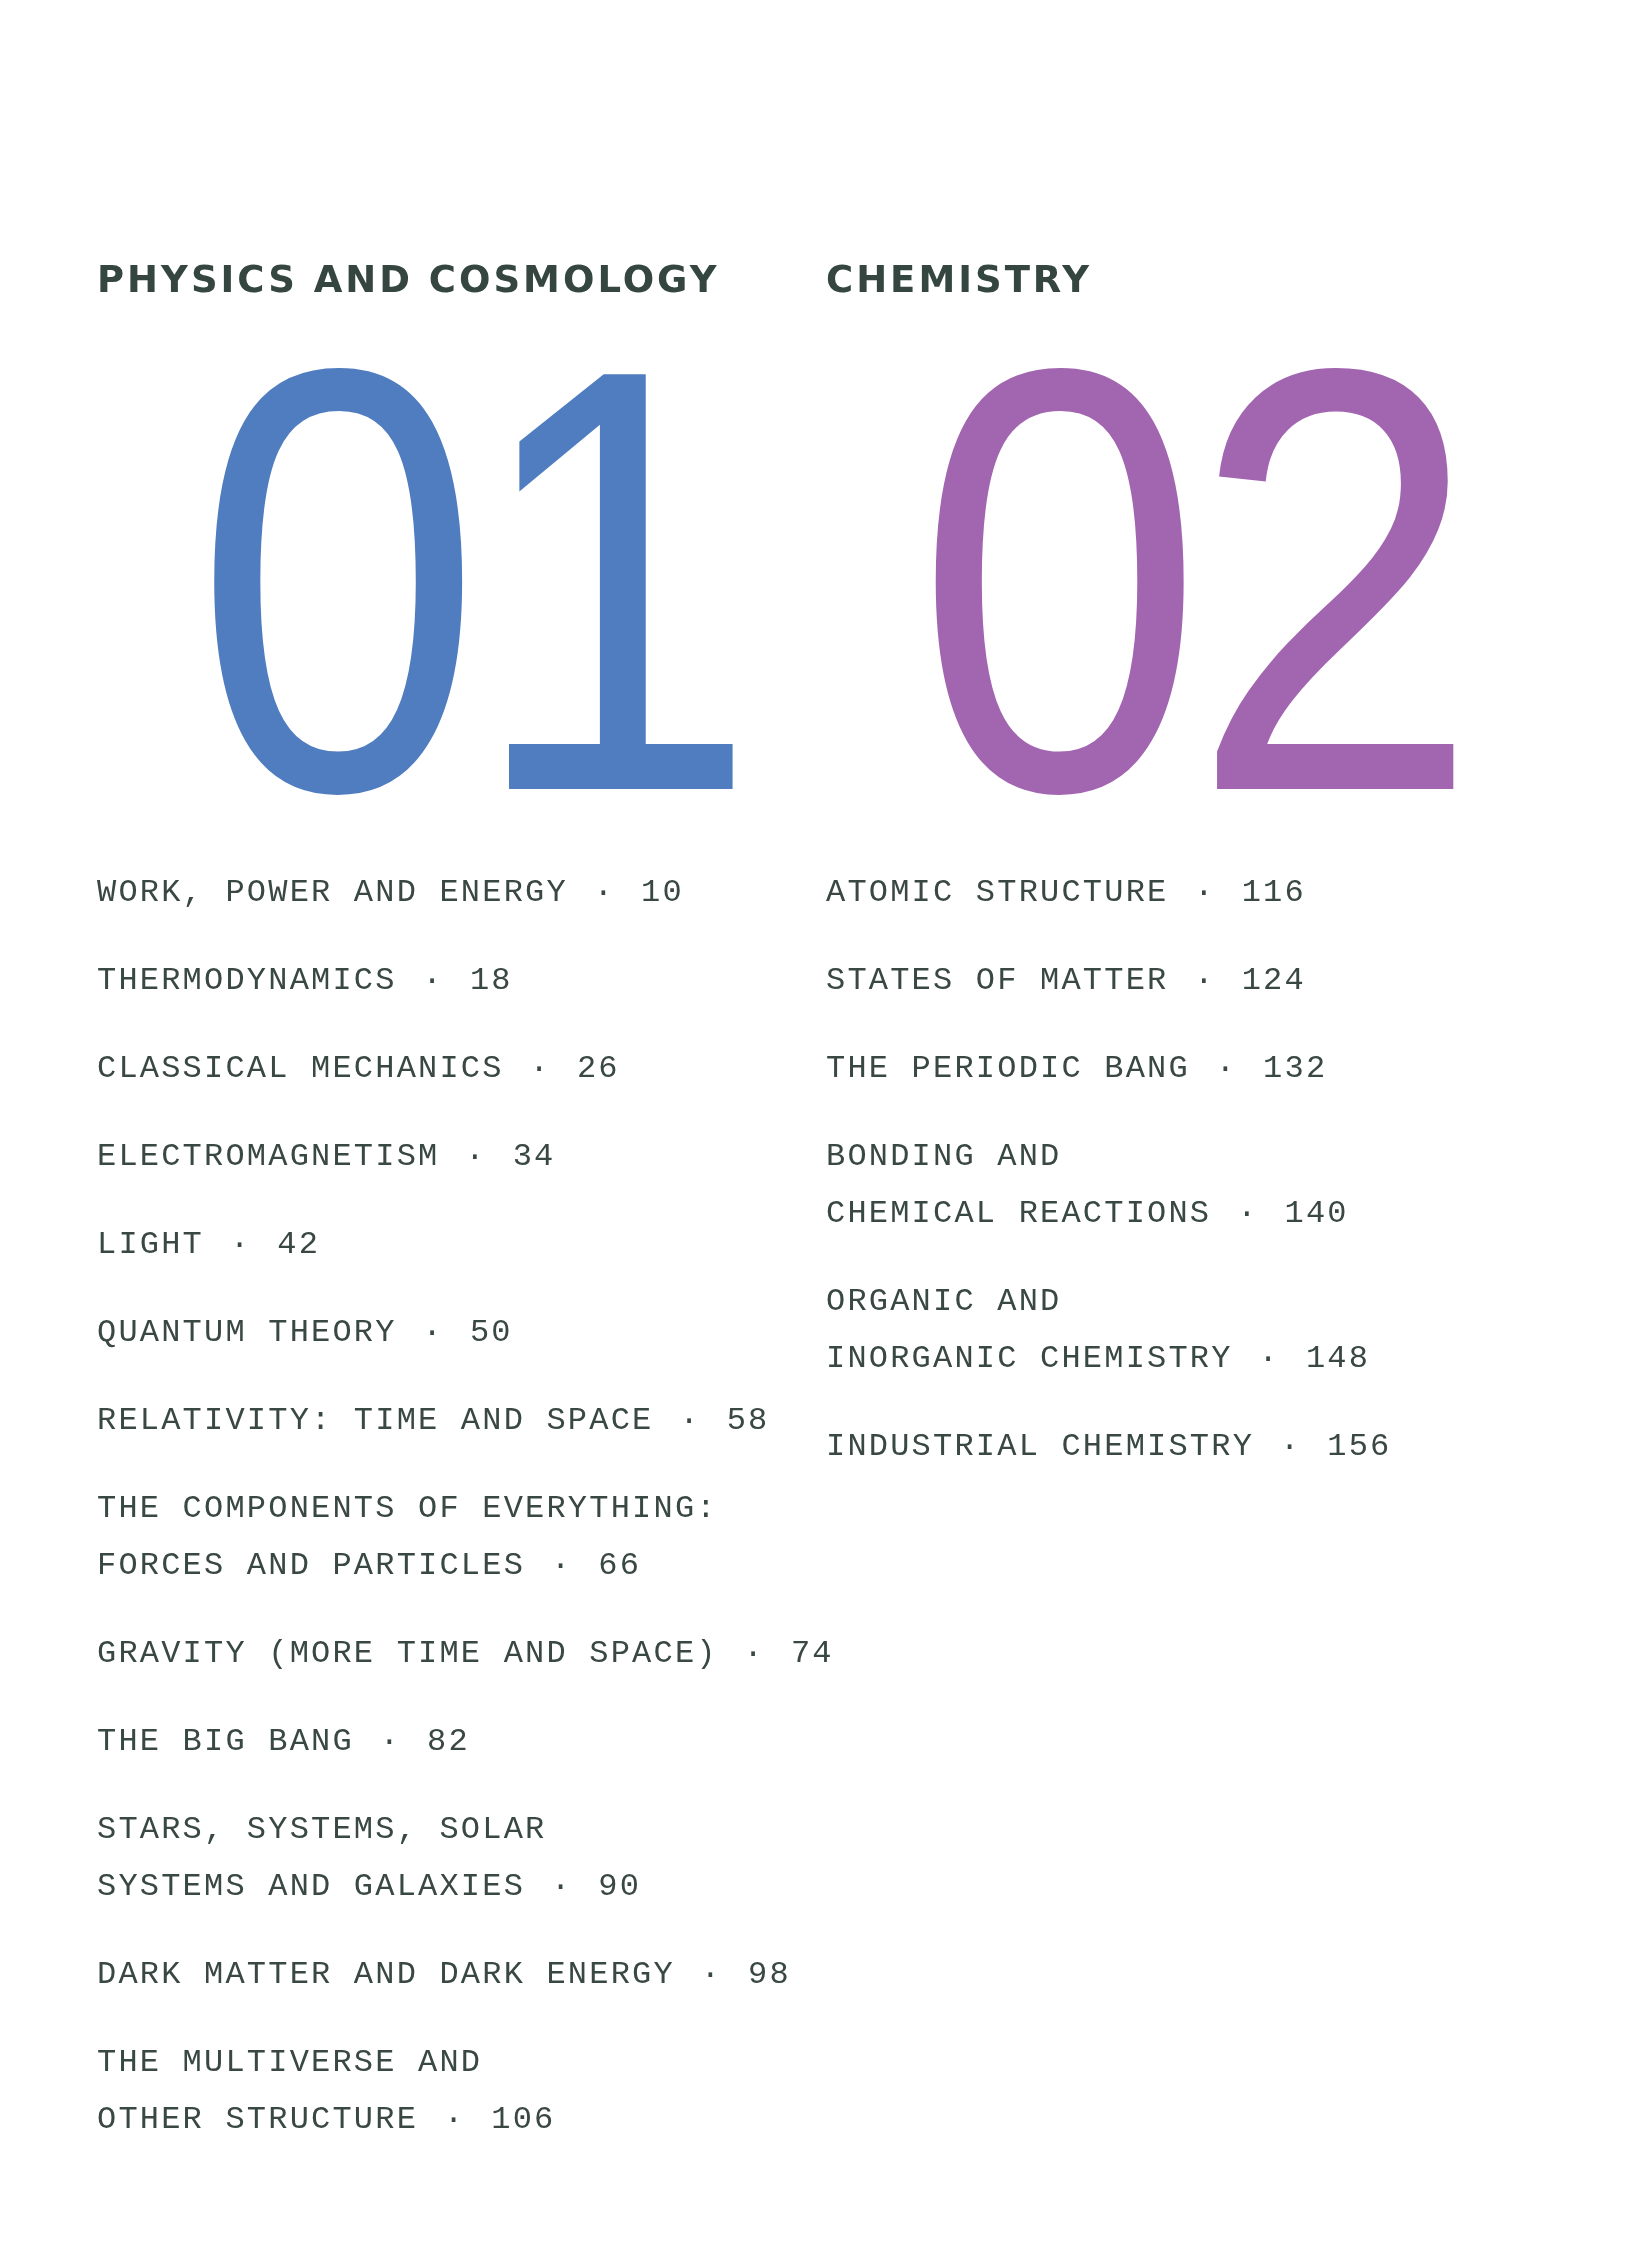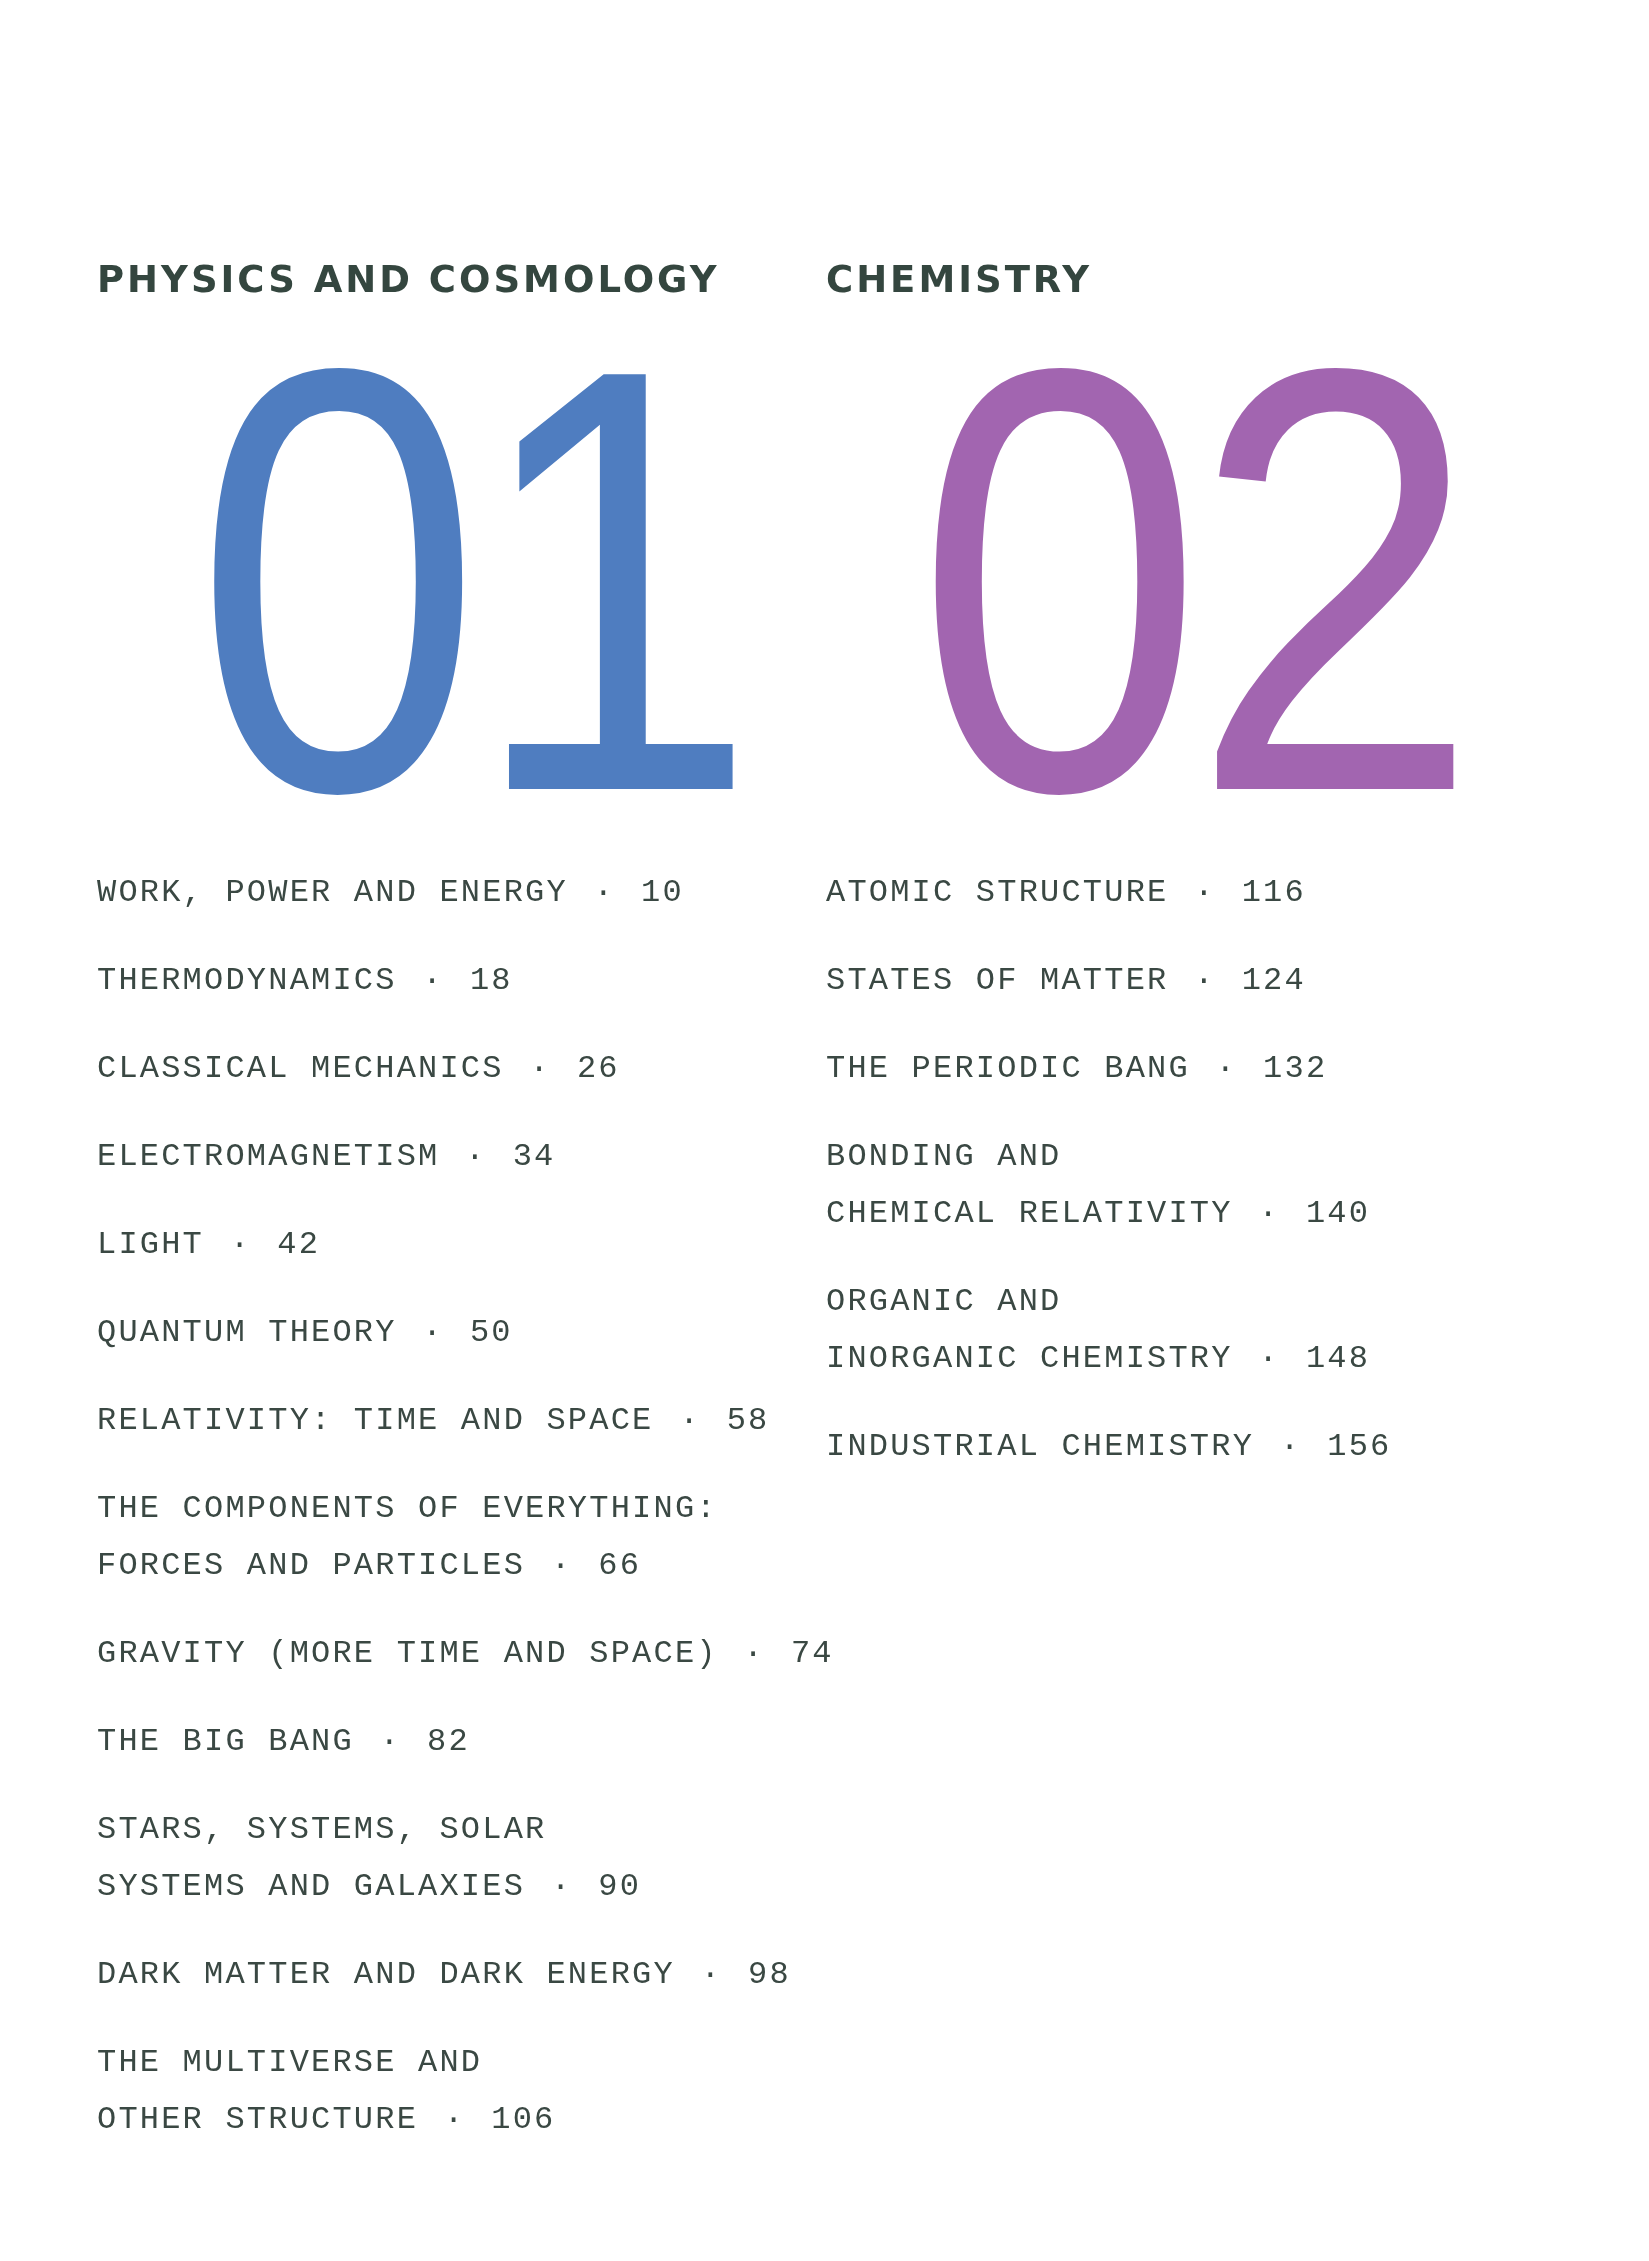--- a/index.html
+++ b/index.html
@@ -139,21 +139,21 @@
         <span class="toc-line"><span>ATOMIC STRUCTURE</span> <span class="toc-sep">·</span> <span>116</span></span>
       </li>
       <li class="toc-item">
         <span class="toc-line"><span>STATES OF MATTER</span> <span class="toc-sep">·</span> <span>124</span></span>
       </li>
       <li class="toc-item">
         <span class="toc-line"><span>THE PERIODIC BANG</span> <span class="toc-sep">·</span> <span>132</span></span>
       </li>
       <li class="toc-item">
         <span class="toc-line"><span>BONDING AND</span></span>
-        <span class="toc-line"><span>CHEMICAL RELATIVITY</span> <span class="toc-sep">·</span> <span>140</span></span>
+        <span class="toc-line"><span>CHEMICAL REACTIONS</span> <span class="toc-sep">·</span> <span>140</span></span>
       </li>
       <li class="toc-item">
         <span class="toc-line"><span>ORGANIC AND</span></span>
         <span class="toc-line"><span>INORGANIC CHEMISTRY</span> <span class="toc-sep">·</span> <span>148</span></span>
       </li>
       <li class="toc-item">
         <span class="toc-line"><span>INDUSTRIAL CHEMISTRY</span> <span class="toc-sep">·</span> <span>156</span></span>
       </li>
     </ul>
 </section>

